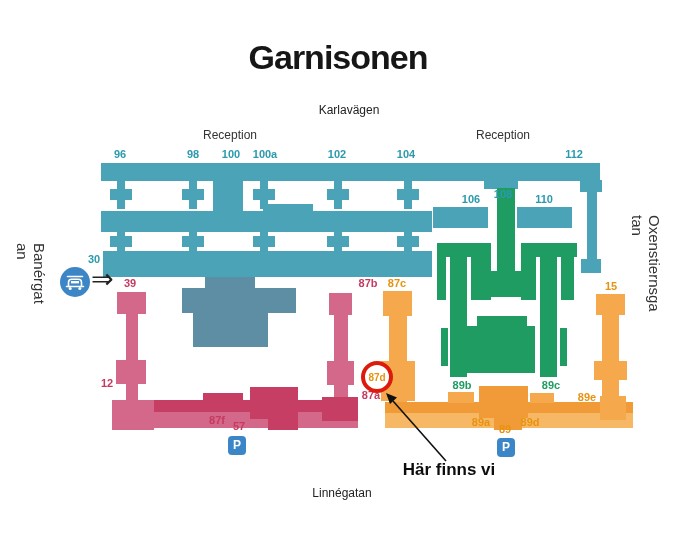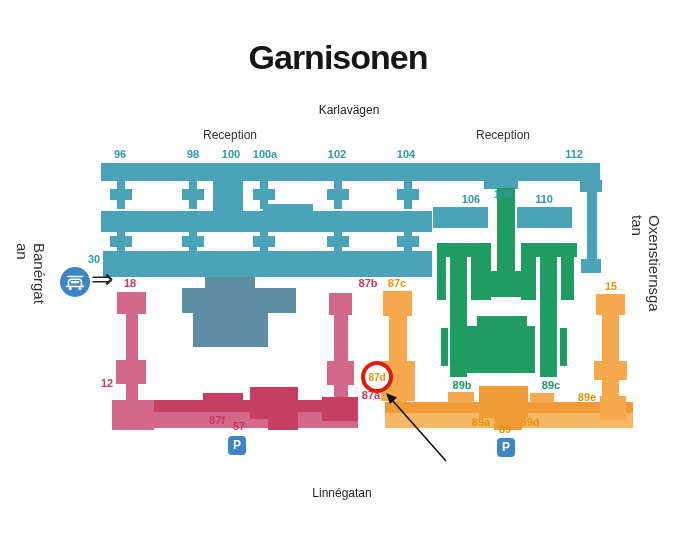--- a/index.html
+++ b/index.html
@@ -150,21 +150,21 @@
   <div class="lbl lt" style="left:193px;top:148px;">98</div>
   <div class="lbl lt" style="left:231px;top:148px;">100</div>
   <div class="lbl lt" style="left:265px;top:148px;">100a</div>
   <div class="lbl lt" style="left:337px;top:148px;">102</div>
   <div class="lbl lt" style="left:406px;top:148px;">104</div>
   <div class="lbl lt" style="left:503px;top:148px;margin-top:40px;">108</div>
   <div class="lbl lt" style="left:574px;top:148px;">112</div>
   <div class="lbl lt" style="left:471px;top:193px;text-align:center;">106</div>
   <div class="lbl lt" style="left:544px;top:193px;">110</div>
   <div class="lbl lt" style="left:94px;top:253px;">30</div>
-  <div class="lbl lp" style="left:130px;top:277px;">18</div>
+  <div class="lbl lp" style="left:130px;top:277px;">39</div>
   <div class="lbl lp" style="left:344px;top:277px;margin-left:24px;">87b</div>
   <div class="lbl lp" style="left:107px;top:377px;">12</div>
   <div class="lbl lp" style="left:217px;top:414px;">87f</div>
   <div class="lbl lp" style="left:239px;top:420px;">57</div>
   <div class="lbl lp" style="left:371px;top:389px;">87a</div>
   <div class="lbl lo" style="left:397px;top:277px;">87c</div>
   <div class="lbl lo" style="left:611px;top:280px;">15</div>
   <div class="lbl lo" style="left:587px;top:391px;">89e</div>
   <div class="lbl lo" style="left:481px;top:416px;">89a</div>
   <div class="lbl lo" style="left:505px;top:423px;">89</div>
@@ -189,14 +189,15 @@
   <div class="picon" style="left:228px;top:436px;">P</div>
   <div class="picon" style="left:497px;top:438px;">P</div>
 
   <div id="here-circle">
     <span>87d</span>
   </div>
   <svg id="arrow-svg">
     <line x1="446" y1="461" x2="393" y2="401" stroke="#111" stroke-width="1.6"></line>
     <polygon points="386,393 397,397.5 390,404" fill="#111"></polygon>
   </svg>
+  <div id="annotation-text">Här finns vi</div>
 
 </div>
 
 </body></html>

